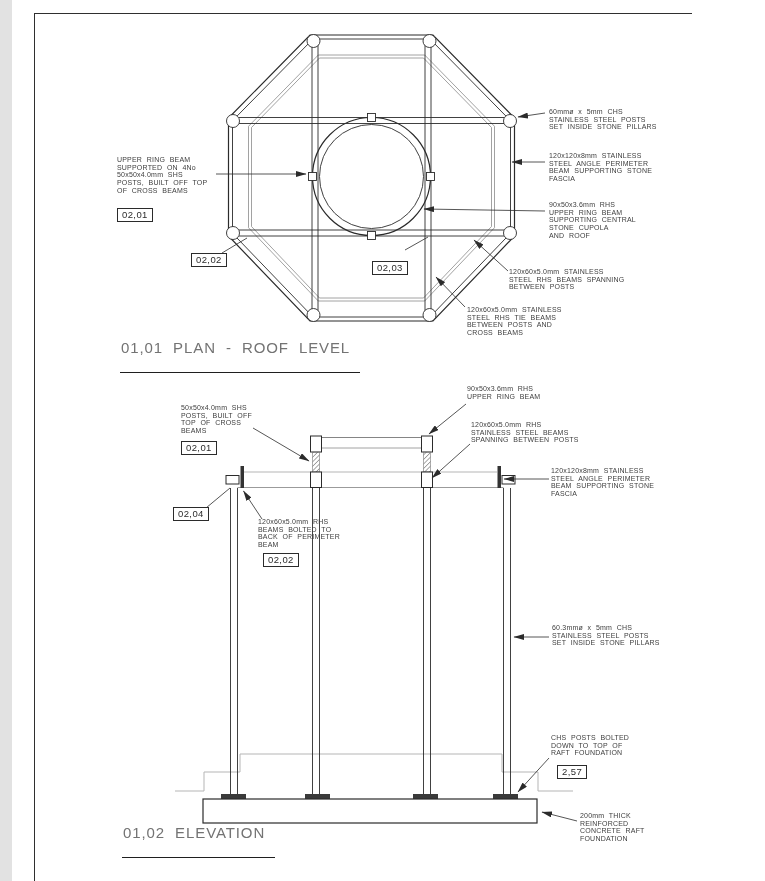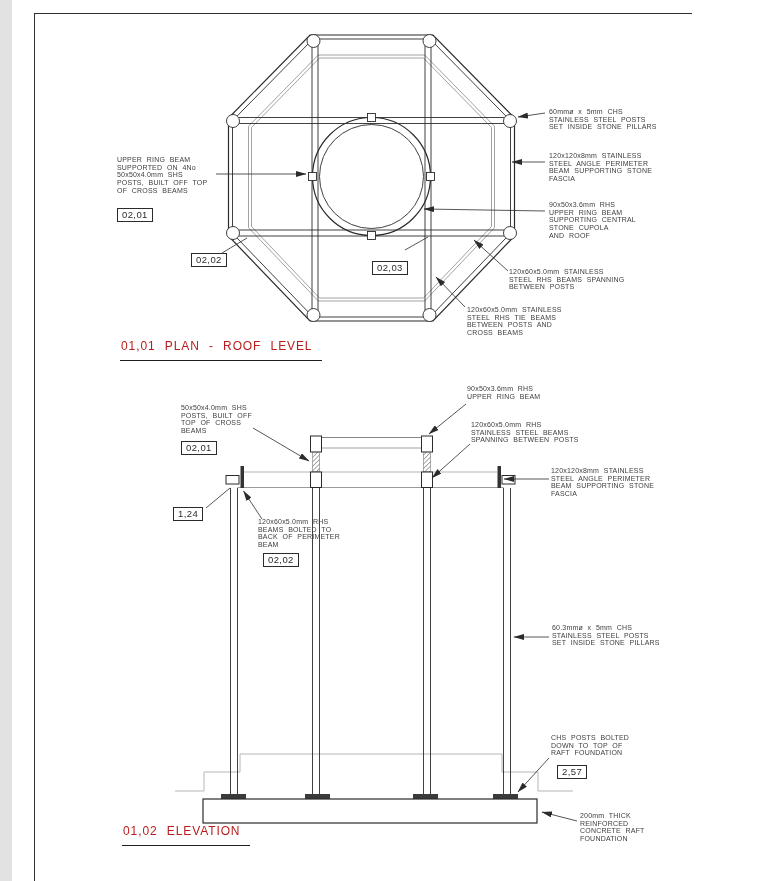--- a/index.html
+++ b/index.html
@@ -6,22 +6,22 @@
   #page{position:relative;width:692px;height:881px;background:#ffffff;overflow:hidden;
         font-family:"Liberation Sans", sans-serif;text-decoration:underline;}
   .strip{position:absolute;top:0;height:881px;background:#e2e2e2;}
   #sheet-border{position:absolute;left:34px;top:13px;width:710px;height:900px;
         border:1.6px solid #2f2f2f;background:#ffffff;}
   svg{position:absolute;left:0;top:0;pointer-events:none;}
   .note{position:absolute;font-size:7px;line-height:7.7px;letter-spacing:0.2px;
         word-spacing:2.5px;color:#3d3d3d;white-space:pre-line;}
   .ref{position:absolute;font-size:9.5px;line-height:12px;letter-spacing:0.4px;
         color:#2b2b2b;border:1.1px solid #2b2b2b;background:#fff;padding:0 4px;}
-  .title{position:absolute;font-size:12px;letter-spacing:0.9px;word-spacing:5px;
-        color:#b91c1c;border-bottom:1.7px solid #1f1f1f;padding:0 10px 7px 1px;}
+  .title{position:absolute;font-size:15px;letter-spacing:0.9px;word-spacing:5px;
+        color:#737373;border-bottom:1.7px solid #1f1f1f;padding:0 10px 16px 1px;}
 </style>
 </head>
 <body>
 
 <div id="page">
 
   <div class="strip" style="left:0;width:12px;"></div>
   <div class="strip" style="left:761px;width:4px;"></div>
   <div id="sheet-border"></div>
 
@@ -169,21 +169,21 @@
   <div class="ref" style="left:181px;top:441px;">02,01</div>
   <div class="note" style="left:467px;top:385px;">90x50x3.6mm RHS
 UPPER RING BEAM</div>
   <div class="note" style="left:471px;top:421px;">120x60x5.0mm RHS
 STAINLESS STEEL BEAMS
 SPANNING BETWEEN POSTS</div>
   <div class="note" style="left:551px;top:467px;">120x120x8mm STAINLESS
 STEEL ANGLE PERIMETER
 BEAM SUPPORTING STONE
 FASCIA</div>
-  <div class="ref" style="left:173px;top:507px;">1,24</div>
+  <div class="ref" style="left:173px;top:507px;">02,04</div>
   <div class="note" style="left:258px;top:518px;">120x60x5.0mm RHS
 BEAMS BOLTED TO
 BACK OF PERIMETER
 BEAM</div>
   <div class="ref" style="left:263px;top:553px;">02,02</div>
   <div class="note" style="left:552px;top:624px;">60.3mmø x 5mm CHS
 STAINLESS STEEL POSTS
 SET INSIDE STONE PILLARS</div>
   <div class="note" style="left:551px;top:734px;">CHS POSTS BOLTED
 DOWN TO TOP OF

